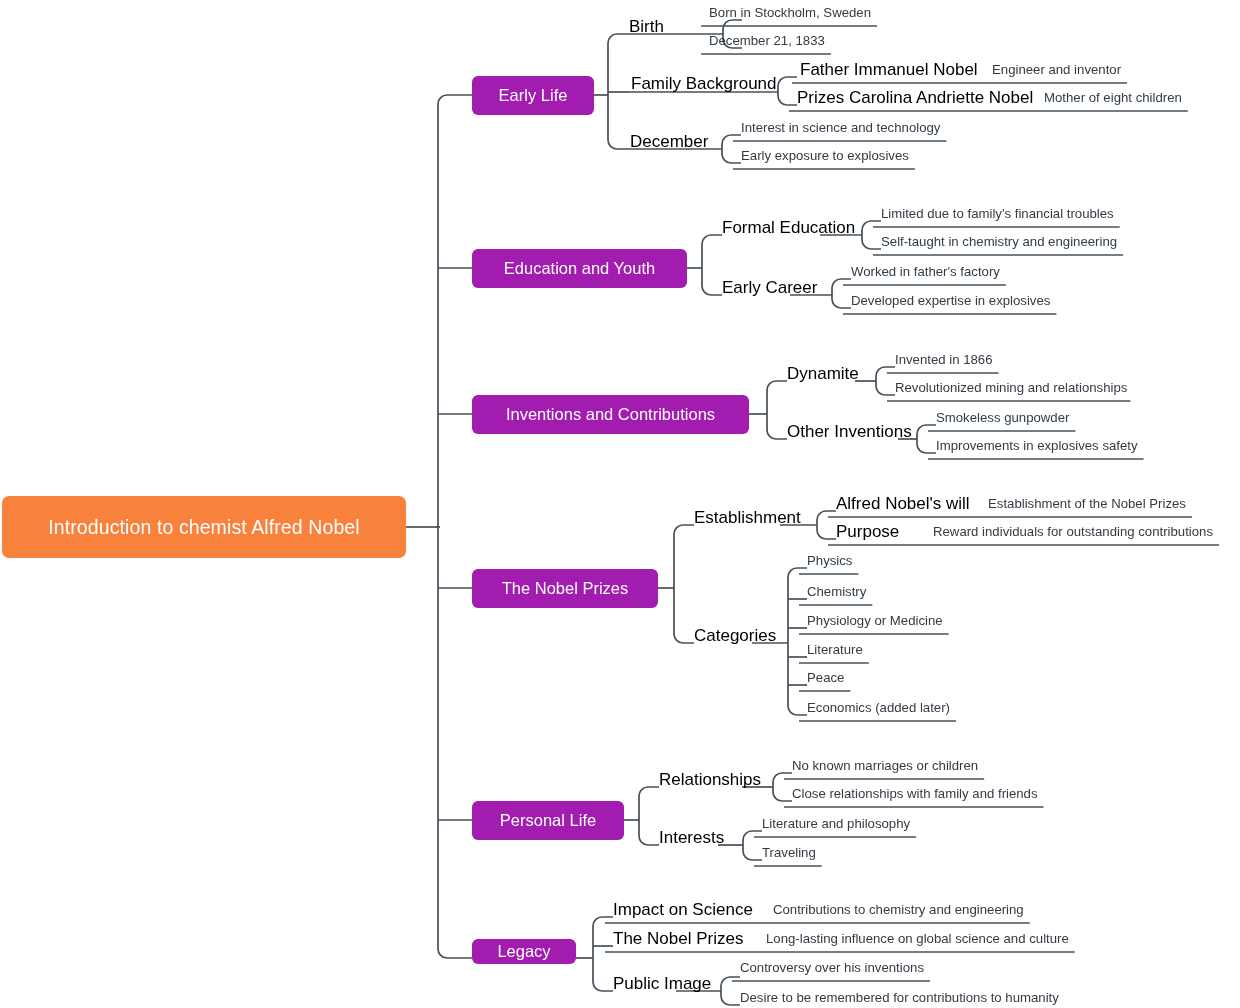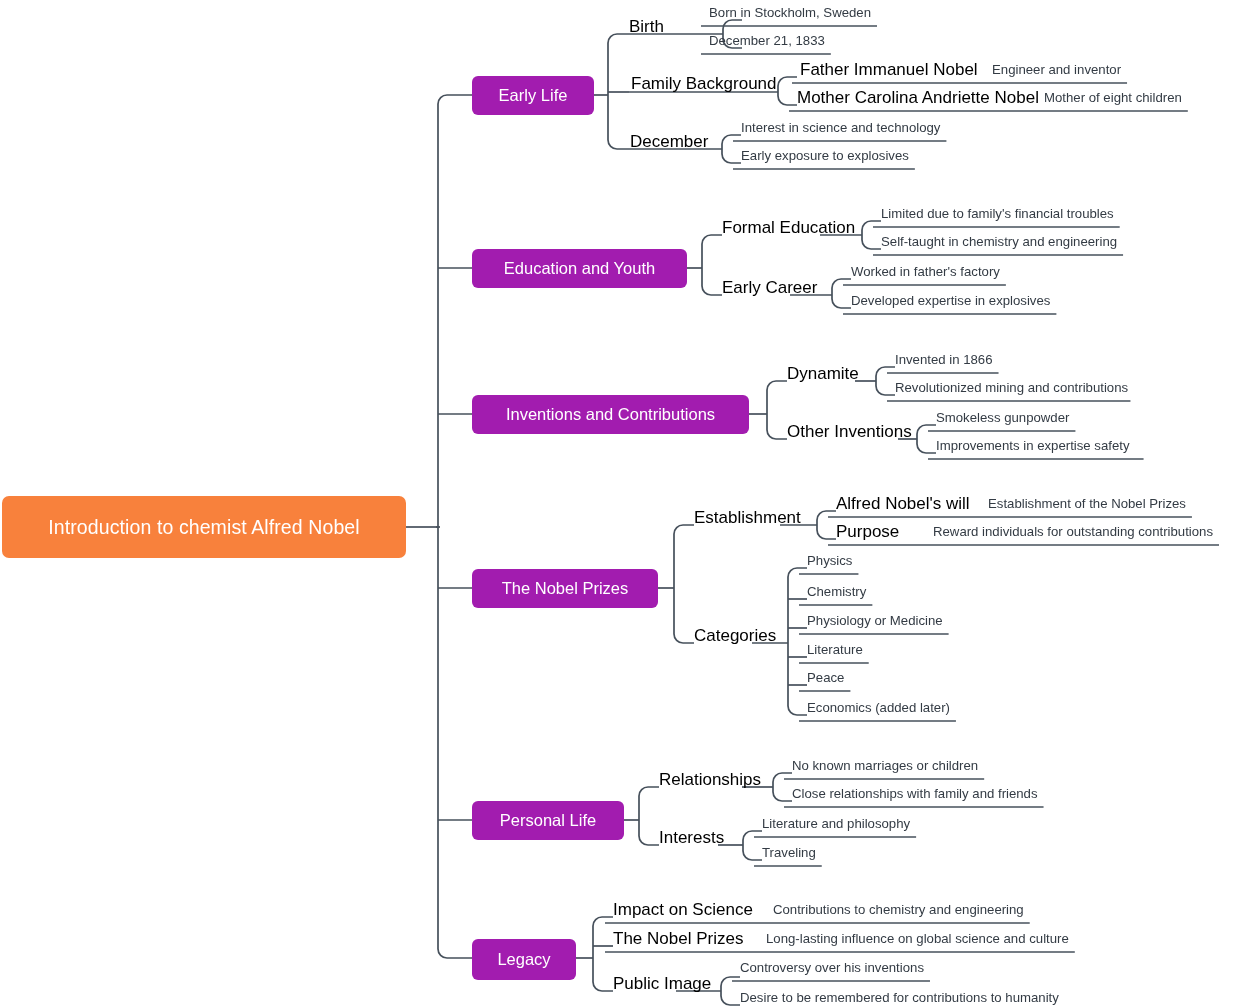--- a/index.html
+++ b/index.html
@@ -163,21 +163,21 @@
     <span>Early Life</span>
   </div>
 
   <div class="mid-label" style="left:629px; top:20px;"><span>Birth</span></div>
   <div class="leaf-label" style="left:709px; top:6px;"><span>Born in Stockholm, Sweden</span></div>
   <div class="leaf-label" style="left:709px; top:34px;"><span>December 21, 1833</span></div>
 
   <div class="mid-label" style="left:631px; top:77px;"><span>Family Background</span></div>
   <div class="mid-label" style="left:800px; top:63px;"><span>Father Immanuel Nobel</span></div>
   <div class="leaf-label" style="left:992px; top:63px;"><span>Engineer and inventor</span></div>
-  <div class="mid-label" style="left:797px; top:91px;"><span>Mother Carolina Andriette Nobel</span></div>
+  <div class="mid-label" style="left:797px; top:91px;"><span>Prizes Carolina Andriette Nobel</span></div>
   <div class="leaf-label" style="left:1044px; top:91px;"><span>Mother of eight children</span></div>
 
   <div class="mid-label" style="left:630px; top:135px;"><span>December</span></div>
   <div class="leaf-label" style="left:741px; top:121px;"><span>Interest in science and technology</span></div>
   <div class="leaf-label" style="left:741px; top:149px;"><span>Early exposure to explosives</span></div>
 
   <div class="branch-node" style="left:472px; top:249px; width:215px; height:39px;">
     <span>Education and Youth</span>
   </div>
 
@@ -188,25 +188,25 @@
   <div class="mid-label" style="left:722px; top:281px;"><span>Early Career</span></div>
   <div class="leaf-label" style="left:851px; top:265px;"><span>Worked in father's factory</span></div>
   <div class="leaf-label" style="left:851px; top:294px;"><span>Developed expertise in explosives</span></div>
 
   <div class="branch-node" style="left:472px; top:395px; width:277px; height:39px;text-align:right;">
     <span>Inventions and Contributions</span>
   </div>
 
   <div class="mid-label" style="left:787px; top:367px;"><span>Dynamite</span></div>
   <div class="leaf-label" style="left:895px; top:353px;"><span>Invented in 1866</span></div>
-  <div class="leaf-label" style="left:895px; top:381px;"><span>Revolutionized mining and contributions</span></div>
+  <div class="leaf-label" style="left:895px; top:381px;"><span>Revolutionized mining and relationships</span></div>
 
   <div class="mid-label" style="left:787px; top:425px;"><span>Other Inventions</span></div>
   <div class="leaf-label" style="left:936px; top:411px;"><span>Smokeless gunpowder</span></div>
-  <div class="leaf-label" style="left:936px; top:439px;"><span>Improvements in expertise safety</span></div>
+  <div class="leaf-label" style="left:936px; top:439px;"><span>Improvements in explosives safety</span></div>
 
   <div class="branch-node" style="left:472px; top:569px; width:186px; height:39px;">
     <span>The Nobel Prizes</span>
   </div>
 
   <div class="mid-label" style="left:694px; top:511px;"><span>Establishment</span></div>
   <div class="mid-label" style="left:836px; top:497px;text-align:right;"><span>Alfred Nobel's will</span></div>
   <div class="leaf-label" style="left:988px; top:497px;"><span>Establishment of the Nobel Prizes</span></div>
   <div class="mid-label" style="left:836px; top:525px;"><span>Purpose</span></div>
   <div class="leaf-label" style="left:933px; top:525px;"><span>Reward individuals for outstanding contributions</span></div>
@@ -224,21 +224,21 @@
   </div>
 
   <div class="mid-label" style="left:659px; top:773px;"><span>Relationships</span></div>
   <div class="leaf-label" style="left:792px; top:759px;"><span>No known marriages or children</span></div>
   <div class="leaf-label" style="left:792px; top:787px;"><span>Close relationships with family and friends</span></div>
 
   <div class="mid-label" style="left:659px; top:831px;"><span>Interests</span></div>
   <div class="leaf-label" style="left:762px; top:817px;"><span>Literature and philosophy</span></div>
   <div class="leaf-label" style="left:762px; top:846px;"><span>Traveling</span></div>
 
-  <div class="branch-node" style="left:472px; top:939px; width:104px; height:41px;align-items:center;">
+  <div class="branch-node" style="left:472px; top:939px; width:104px; height:25px;align-items:center;">
     <span>Legacy</span>
   </div>
 
   <div class="mid-label" style="left:613px; top:903px;"><span>Impact on Science</span></div>
   <div class="leaf-label" style="left:773px; top:903px;"><span>Contributions to chemistry and engineering</span></div>
 
   <div class="mid-label" style="left:613px; top:932px;"><span>The Nobel Prizes</span></div>
   <div class="leaf-label" style="left:766px; top:932px;"><span>Long-lasting influence on global science and culture</span></div>
 
   <div class="mid-label" style="left:613px; top:977px;"><span>Public Image</span></div>

